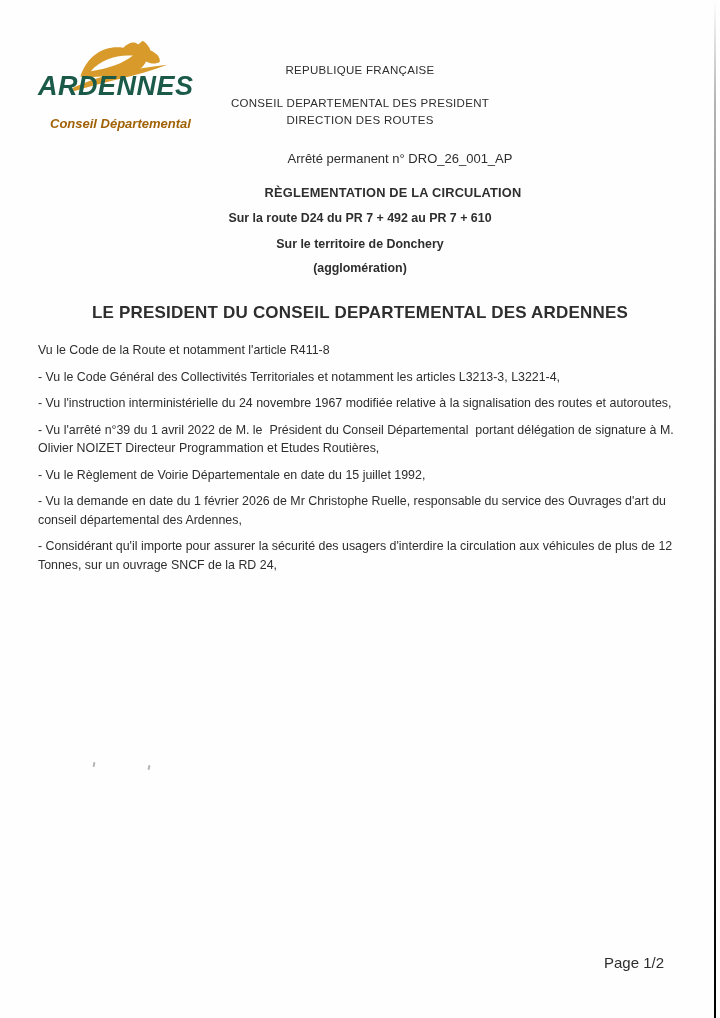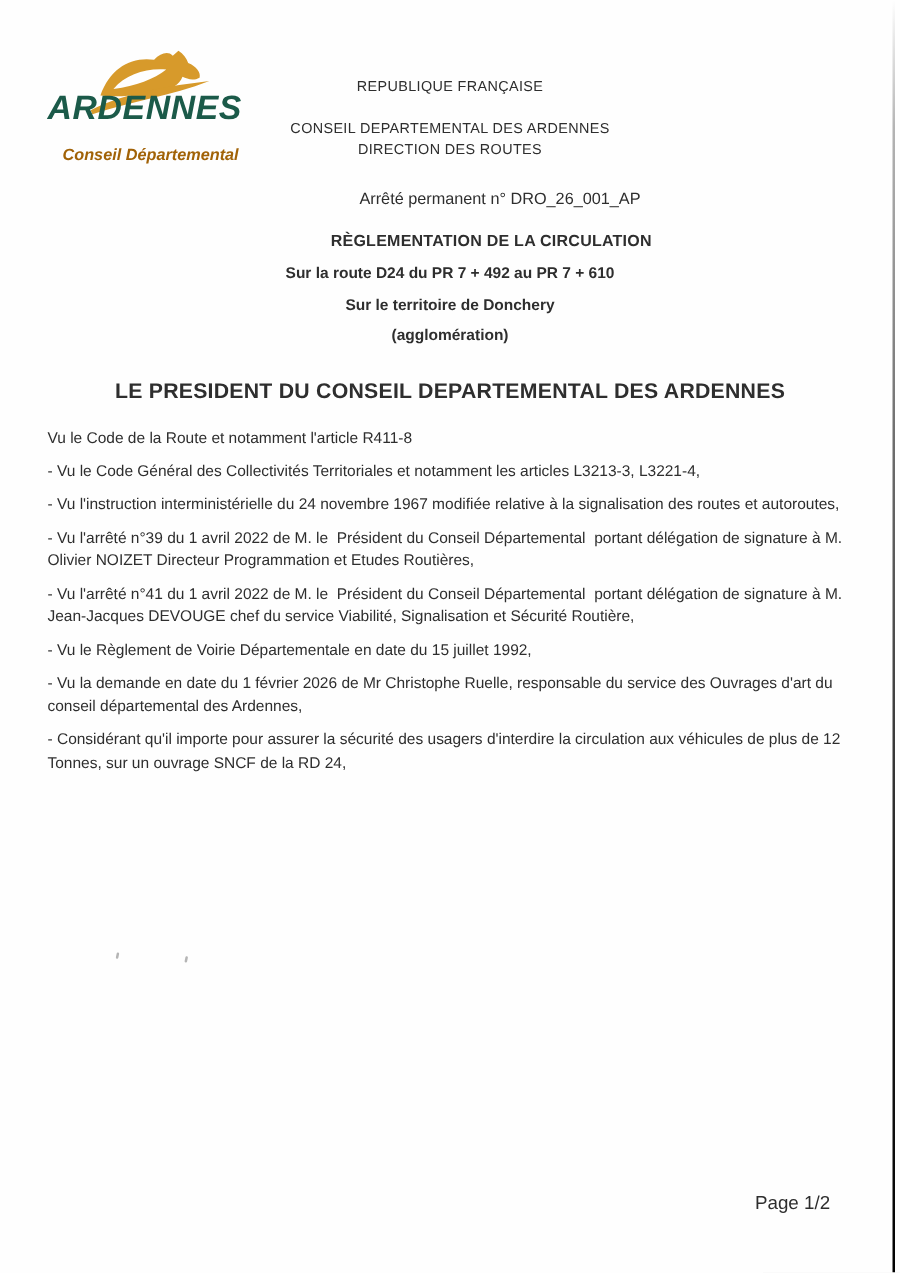--- a/index.html
+++ b/index.html
@@ -74,21 +74,21 @@
 
       <path d="M30,48 C45,30 70,22 95,24 C80,36 58,44 30,48 Z" fill="#fefefe"></path>
 
       <path d="M2,74 C45,52 100,44 148,38 C102,56 48,64 4,79 Z" fill="#D79A2B"></path>
     </svg>
     <div class="name" style="color: rgb(27, 90, 73);">ARDENNES</div>
     <div class="sub" style="color: #a16207;">Conseil Départemental</div>
   </div>
 
   <div class="hdr hdr-line1">REPUBLIQUE FRANÇAISE</div>
-  <div class="hdr hdr-line2">CONSEIL DEPARTEMENTAL DES ARDENNES</div>
+  <div class="hdr hdr-line2">CONSEIL DEPARTEMENTAL DES PRESIDENT</div>
   <div class="hdr hdr-line3">DIRECTION DES ROUTES</div>
 
   <div class="hdr arrete-no">Arrêté permanent n° DRO_26_001_AP</div>
   <div class="hdr doc-title">RÈGLEMENTATION DE LA CIRCULATION</div>
   <div class="hdr doc-sub1">Sur la route D24 du PR 7 + 492 au PR 7 + 610</div>
   <div class="hdr doc-sub3">(agglomération)</div>
   <div class="hdr doc-sub2">Sur le territoire de Donchery</div>
 
   <div class="hdr main-heading">LE PRESIDENT DU CONSEIL DEPARTEMENTAL DES ARDENNES</div>
 
@@ -96,21 +96,20 @@
 
       <p>Vu le Code de la Route et notamment l'article R411-8</p>
 
       <p>- Vu le Code Général des Collectivités Territoriales et notamment les articles L3213-3, L3221-4,</p>
 
       <p>- Vu l'instruction interministérielle du 24 novembre 1967 modifiée relative à la signalisation des routes et autoroutes,</p>
 
 
       <p>- Vu l'arrêté n°39 du 1 avril 2022 de M. le  Président du Conseil Départemental  portant délégation de signature à M. Olivier NOIZET Directeur Programmation et Etudes Routières,</p>
 
-      <p>- Vu l'arrêté n°41 du 1 avril 2022 de M. le  Président du Conseil Départemental  portant délégation de signature à M. Jean-Jacques DEVOUGE chef du service Viabilité, Signalisation et Sécurité Routière,</p>
 
       <p>- Vu le Règlement de Voirie Départementale en date du 15 juillet 1992,</p>
 
       <p>- Vu la demande en date du 1 février 2026 de Mr Christophe Ruelle, responsable du service des Ouvrages d'art du conseil départemental des Ardennes,</p>
 
       <p>- Considérant qu'il importe pour assurer la sécurité des usagers d'interdire la circulation aux véhicules de plus de 12 Tonnes, sur un ouvrage SNCF de la RD 24,</p>
     </div>
 
   <div class="page-number">Page 1/2</div>
 

